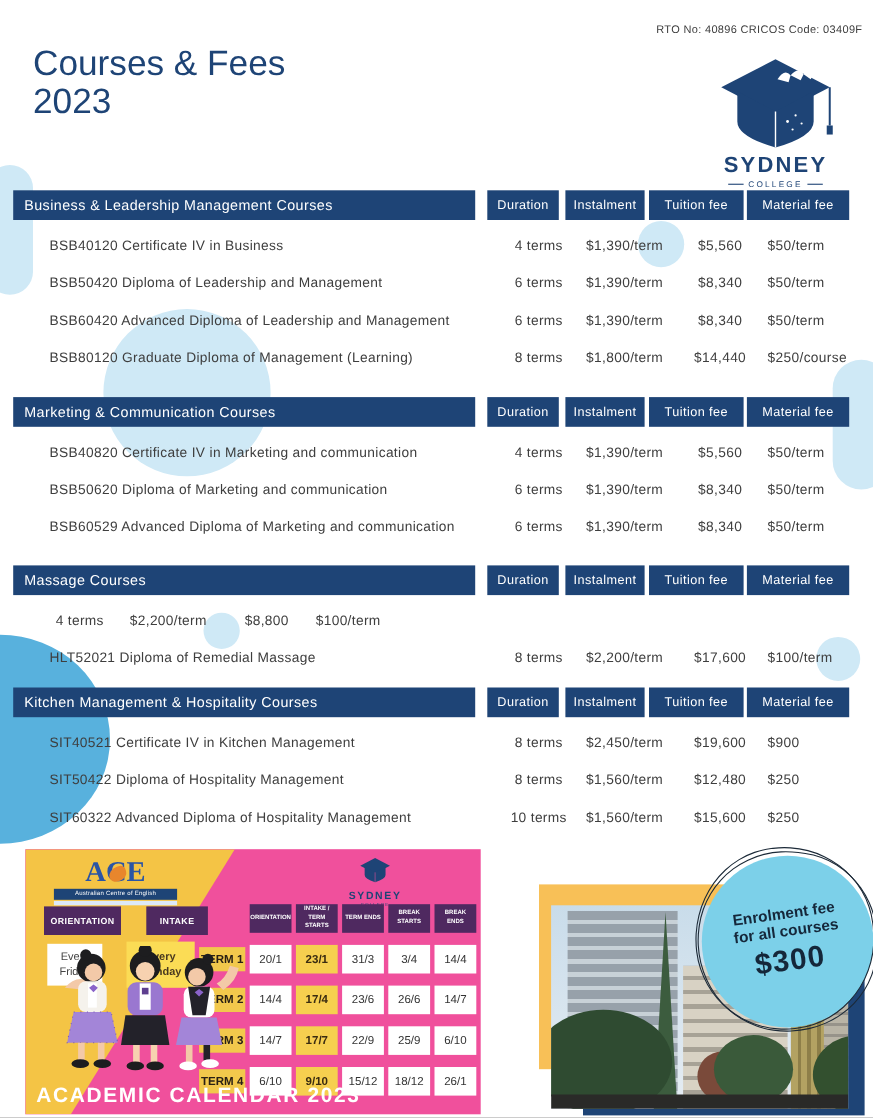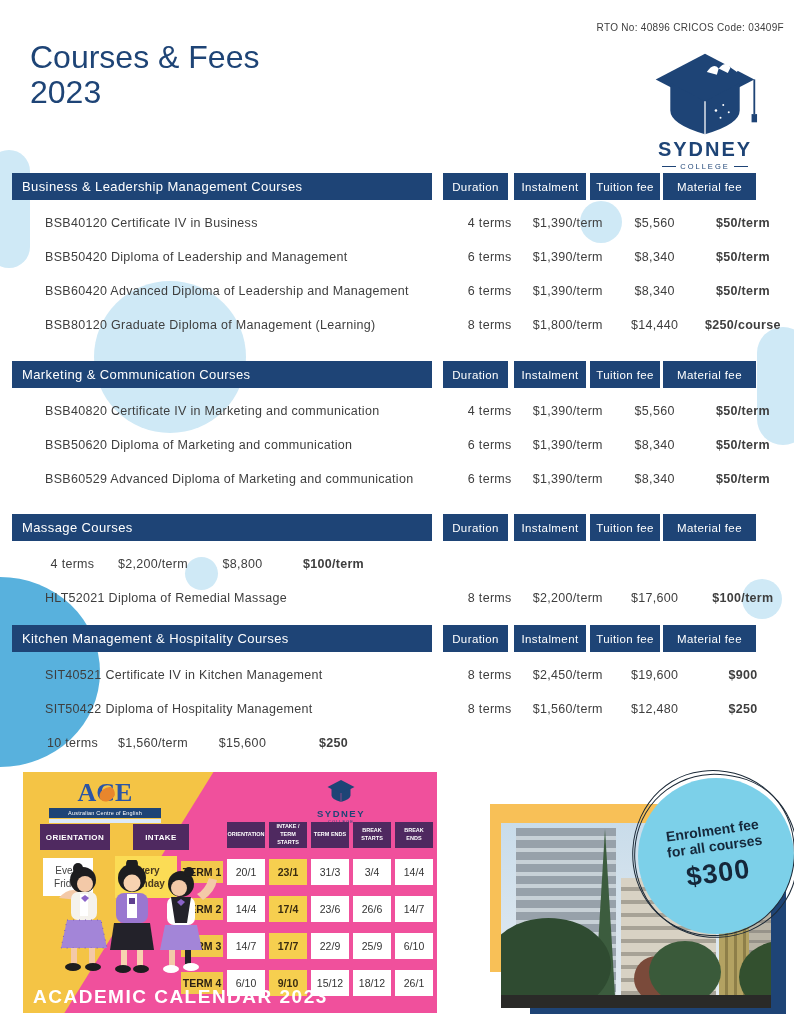--- a/index.html
+++ b/index.html
@@ -31,28 +31,28 @@
   .logo-sub::before,.logo-sub::after{content:"";width:14px;height:1px;background:var(--navy);}
   
   .section{position:absolute;left:12px;width:776px;z-index:1;}
   .s0{top:173px}.s1{top:361px}.s2{top:514px}.s3{top:625px}
   .sec-head{display:flex;height:27px;}
   .sec-title{width:420px;background:var(--navy);color:#fff;font-size:13px;font-weight:400;
              letter-spacing:.4px;display:flex;align-items:center;padding-left:10px;margin-right:11px;}
   .col-box{background:var(--navy);color:#fff;font-size:11.5px;letter-spacing:.4px;
            display:flex;align-items:center;justify-content:center;}
   .cb-dur{width:65px;margin-right:6px}.cb-ins{width:72px;margin-right:4px}
-  .cb-tui{width:70px;margin-right:3px}.cb-mat{width:93px}
+  .cb-tui{width:86px;margin-right:3px}.cb-mat{width:93px}
   .rows{margin-top:6px;margin-left:25px;}
   .row{display:flex;height:34px;align-items:center;font-size:12.5px;color:#3e3e3e;letter-spacing:.3px;}
   .c-course{width:431px;padding-left:8px;}
   .c-dur{width:71px;text-align:center;}
   .c-ins{width:90px;text-align:center;}
   .c-tui{width:89px;text-align:center;}
-  .c-mat{width:93px;text-align:center;font-weight:bold;}
+  .c-mat{width:93px;text-align:left;}
   
   .calendar{position:absolute;left:23px;top:772px;width:414px;height:241px;background:var(--pink);
             overflow:hidden;z-index:1;}
   .cal-yellow{position:absolute;inset:0;background:var(--cal-yellow);
               clip-path:polygon(0 0,46% 0,10% 100%,0 100%);}
   .ace{position:absolute;left:26px;top:8px;width:112px;text-align:center;}
   .ace-acronym{font-family:"Liberation Serif",serif;font-size:26px;font-weight:700;color:#2b55a5;
                line-height:1;position:relative;}
   .ace-roo{position:absolute;left:50px;top:8px;width:16px;height:13px;background:#e8862c;
            border-radius:65% 35% 55% 45%;transform:rotate(-18deg);}
@@ -280,20 +280,21 @@
 
         <div class="row">
           <div class="c-course">SIT50422 Diploma of Hospitality Management</div>
           <div class="c-dur">8 terms</div>
           <div class="c-ins">$1,560/term</div>
           <div class="c-tui">$12,480</div>
           <div class="c-mat">$250</div>
         </div>
 
         <div class="row">
+          <div class="c-course">SIT60322 Advanced Diploma of Hospitality Management</div>
           <div class="c-dur">10 terms</div>
           <div class="c-ins">$1,560/term</div>
           <div class="c-tui">$15,600</div>
           <div class="c-mat">$250</div>
         </div>
       </div>
   </div>
 
   <div class="calendar">
     <div class="cal-yellow"></div>

